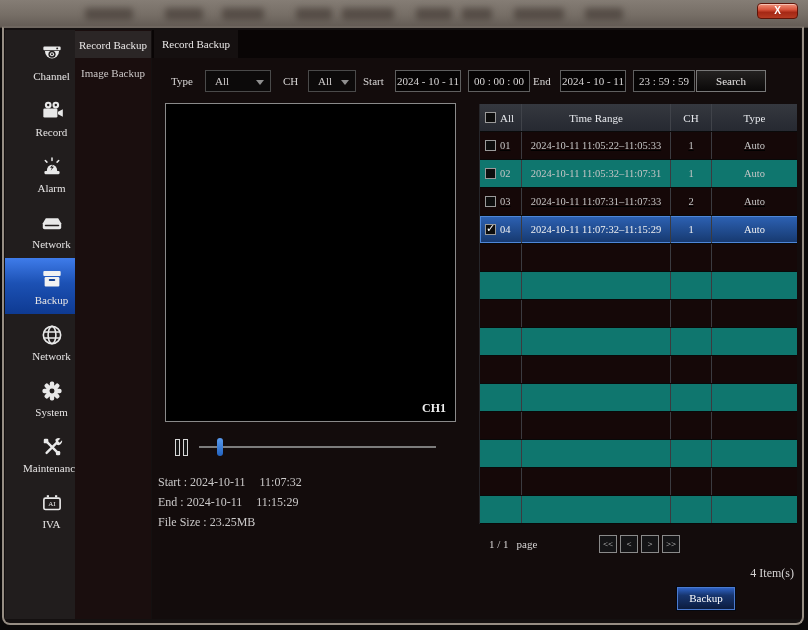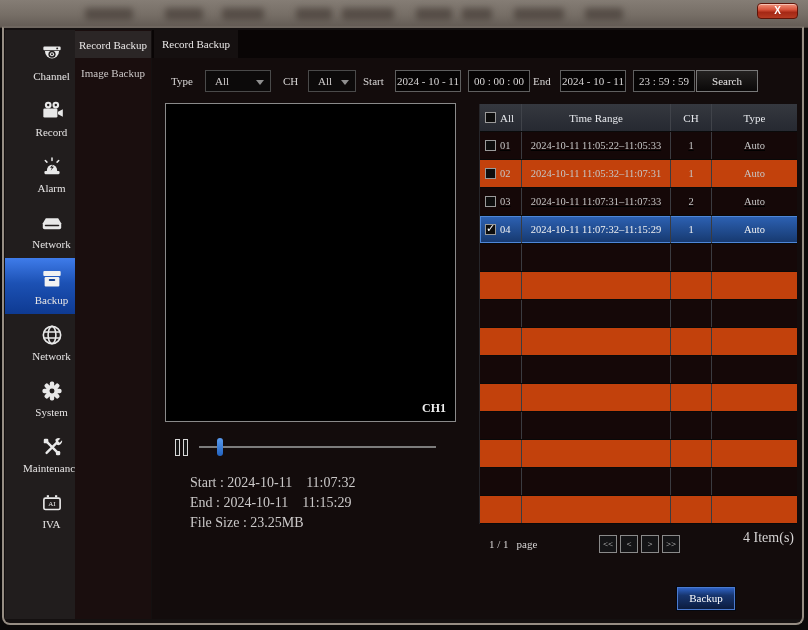--- a/index.html
+++ b/index.html
@@ -51,67 +51,67 @@
   .flabel { position:absolute; font-size:11px; color:#d8d6d6; top:45px; }
   .field { position:absolute; top:40px; height:22px; background:#060404;
     border:1px solid #5f5f5f; color:#d8d6d6; font-size:11px; line-height:20px;
     text-align:center; }
   .dd { position:absolute; top:40px; height:22px; background:#0c0a0a;
     border:1px solid #4a4a4a; color:#cfcccc; font-size:11px; line-height:20px;
     padding-left:9px; cursor:pointer; }
   .dd-arrow { position:absolute; right:6px; top:9px; width:0; height:0;
     border-left:4px solid transparent; border-right:4px solid transparent;
     border-top:5px solid #8f8f8f; }
-  .search-btn { position:absolute; top:40px; height:22px; width:62px;
+  .search-btn { position:absolute; top:40px; height:22px; width:70px;
     background:linear-gradient(180deg,#242221 0%,#0a0808 100%);
     border:1px solid #787878; color:#e8e6e6; font-size:11px; line-height:20px;
     text-align:center; cursor:pointer; }
 
   
   .preview { position:absolute; left:13px; top:73px; width:291px; height:319px;
     background:#000; border:1px solid #8a8a8a; }
   .ch-label { position:absolute; right:9px; bottom:5px; color:#efefef; font-size:12px; font-weight:bold; }
   .pause-icon { position:absolute; left:23px; top:409px; width:15px; height:17px;
     display:flex; gap:3px; cursor:pointer; }
   .pause-icon i { width:5px; height:17px; border:1px solid #d8d8d8; background:#151515; }
   .slider { position:absolute; left:47px; top:408px; width:237px; height:18px; cursor:pointer; }
   .slider .track { position:absolute; left:0; top:8px; width:100%; height:2px; background:#7c7c7c; }
   .slider .handle { position:absolute; top:0; width:6px; height:18px; margin-left:-3px;
     background:linear-gradient(180deg,#5a9bee,#2263c0); border-radius:3px; cursor:grab; }
 
-  .info-line { position:absolute; left:38px; font-size:14px; color:#cbc9c9;font-family:Liberation Serif, serif; }
+  .info-line { position:absolute; left:6px; font-size:12px; color:#cbc9c9;font-family:Liberation Serif, serif; }
   .info-line .t { margin-left:14px; }
 
   
   .rec-table { position:absolute; left:327px; top:74px; width:318px; border-left:1px solid #26262a; }
   .trow { display:grid; grid-template-columns:42px 149px 41px 1fr; height:28px;
     border-bottom:1px solid #090909; cursor:pointer; }
   .trow .cell { display:flex; align-items:center; justify-content:center;
     font-size:10.5px; color:#c6c6c6; border-right:1px solid #3b3b40; overflow:hidden; }
   .trow .cell:last-child { border-right:none; }
   .trow .cell.c1 { justify-content:flex-start; padding-left:5px; }
   .thead { background:linear-gradient(180deg,#35383f,#262931); border-bottom:1px solid #0a0a0a; }
   .thead .cell { color:#e6e8ec; font-size:11px; border-right:1px solid #40434a; }
   .trow.dark { background:#150808;text-decoration:underline; }
-  .trow.light { background:#c2410c; }
+  .trow.light { background:#0f766e; }
   .trow.sel { background:linear-gradient(180deg,#2d62b4,#16386e);
     box-shadow:inset 0 1px 0 #4f86d8, inset 0 -1px 0 #4f86d8, inset 1px 0 0 #4f86d8; }
   .trow.sel .cell { color:#f2f2f2; }
   .cbx { width:11px; height:11px; border:1px solid #9a9a9a; background:#0d0d0d;
     margin-right:4px; position:relative; flex:0 0 auto; }
   .cbx .mark { position:absolute; left:0; top:-2px; color:#fff; font-size:11px; line-height:11px; }
 
   
   .page-text { position:absolute; left:337px; top:508px; font-size:11px; color:#d6d4d4; }
   .page-text .w { margin-left:8px; }
   .pg-btns { position:absolute; left:447px; top:505px; display:flex; gap:3px; }
   .pg-btn { width:18px; height:18px; background:#141416; border:1px solid #8a8a8a;
     color:#cfcfcf; font-size:9px; display:flex; align-items:center; justify-content:center; cursor:pointer; }
-  .items-text { position:absolute; left:540px; top:500px; width:102px; text-align:right;
-    font-size:14px; color:#d6d4d4; }
+  .items-text { position:absolute; left:540px; top:536px; width:102px; text-align:right;
+    font-size:12px; color:#d6d4d4; }
 
   
   .backup-btn { position:absolute; left:525px; top:557px; width:58px; height:23px;
     background:linear-gradient(180deg,#2e62c4 0%,#17356f 35%,#0c1c3e 100%);
     border:1px solid #4a7ad0; box-shadow:0 0 0 1px #05080f; color:#fff;
     font-size:11px; line-height:20px; text-align:center; cursor:pointer; }
 </style>
 </head>
 <body>
 

